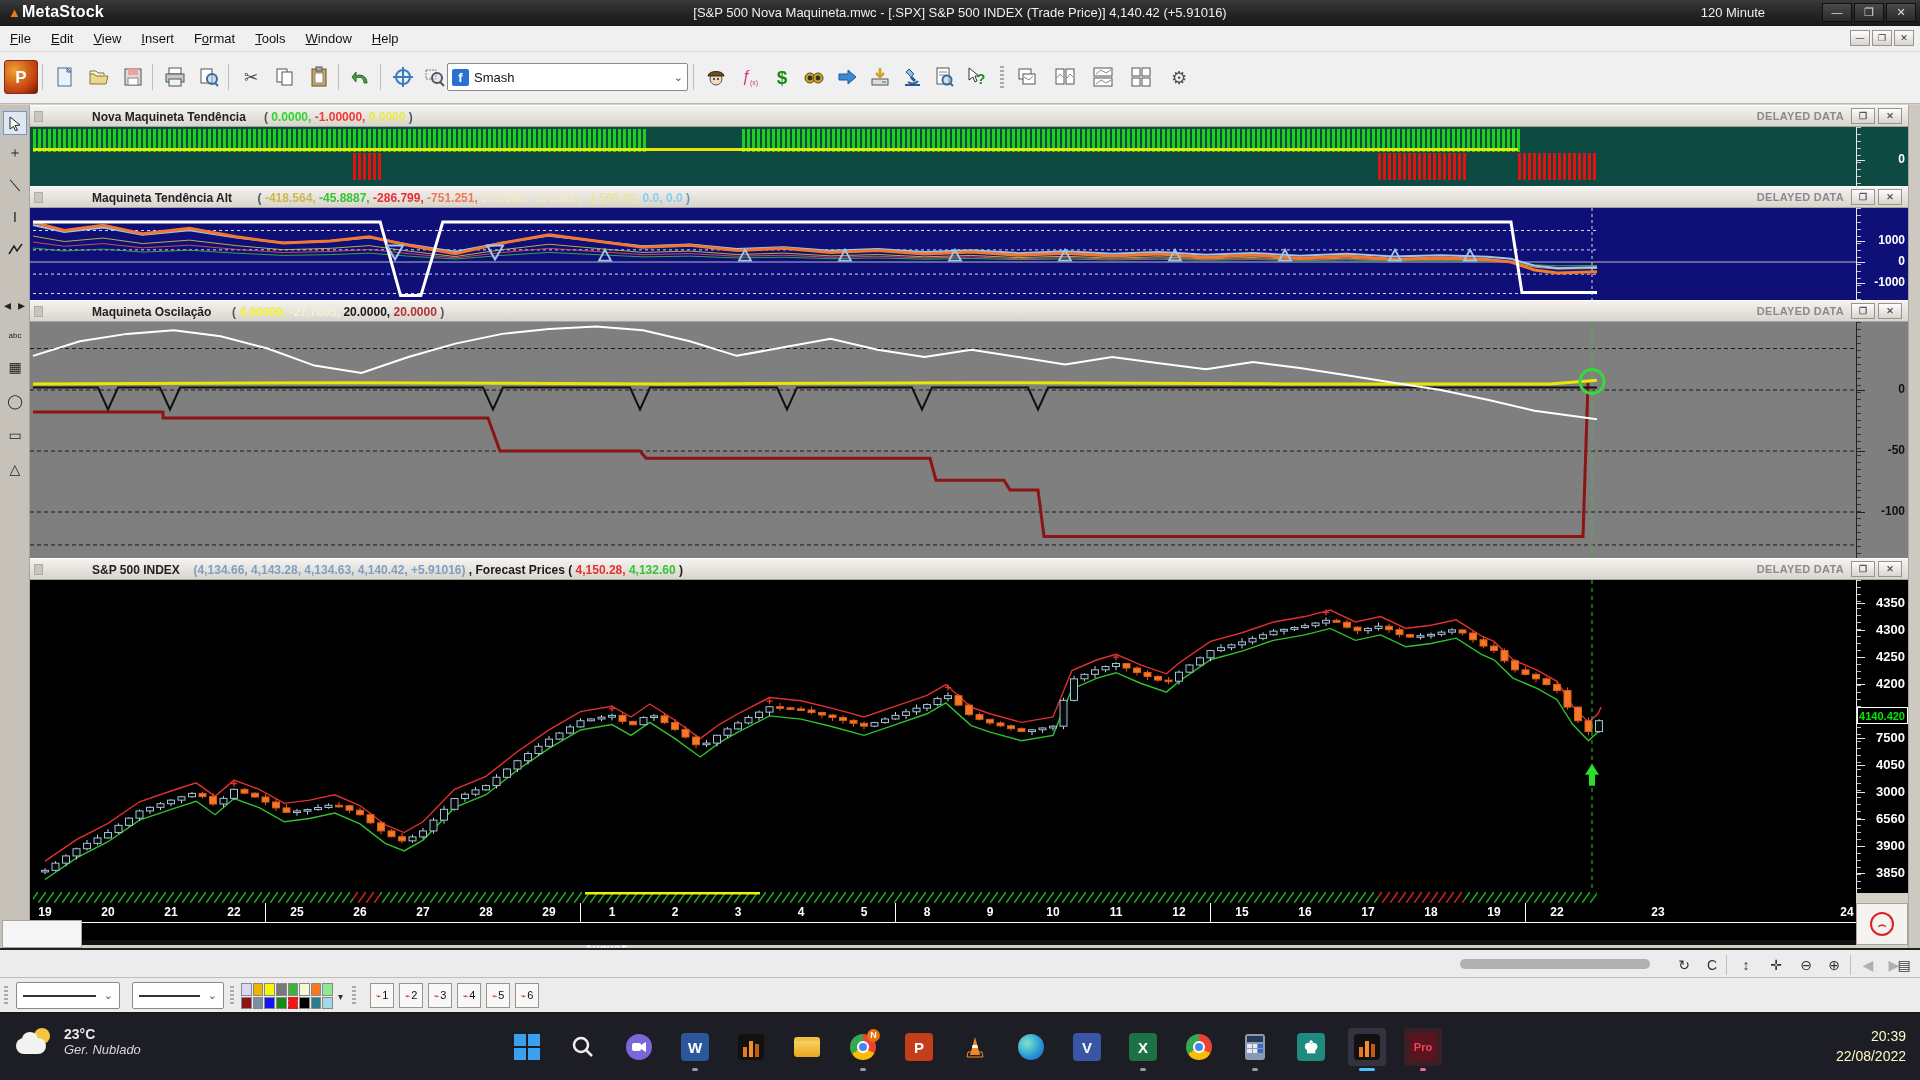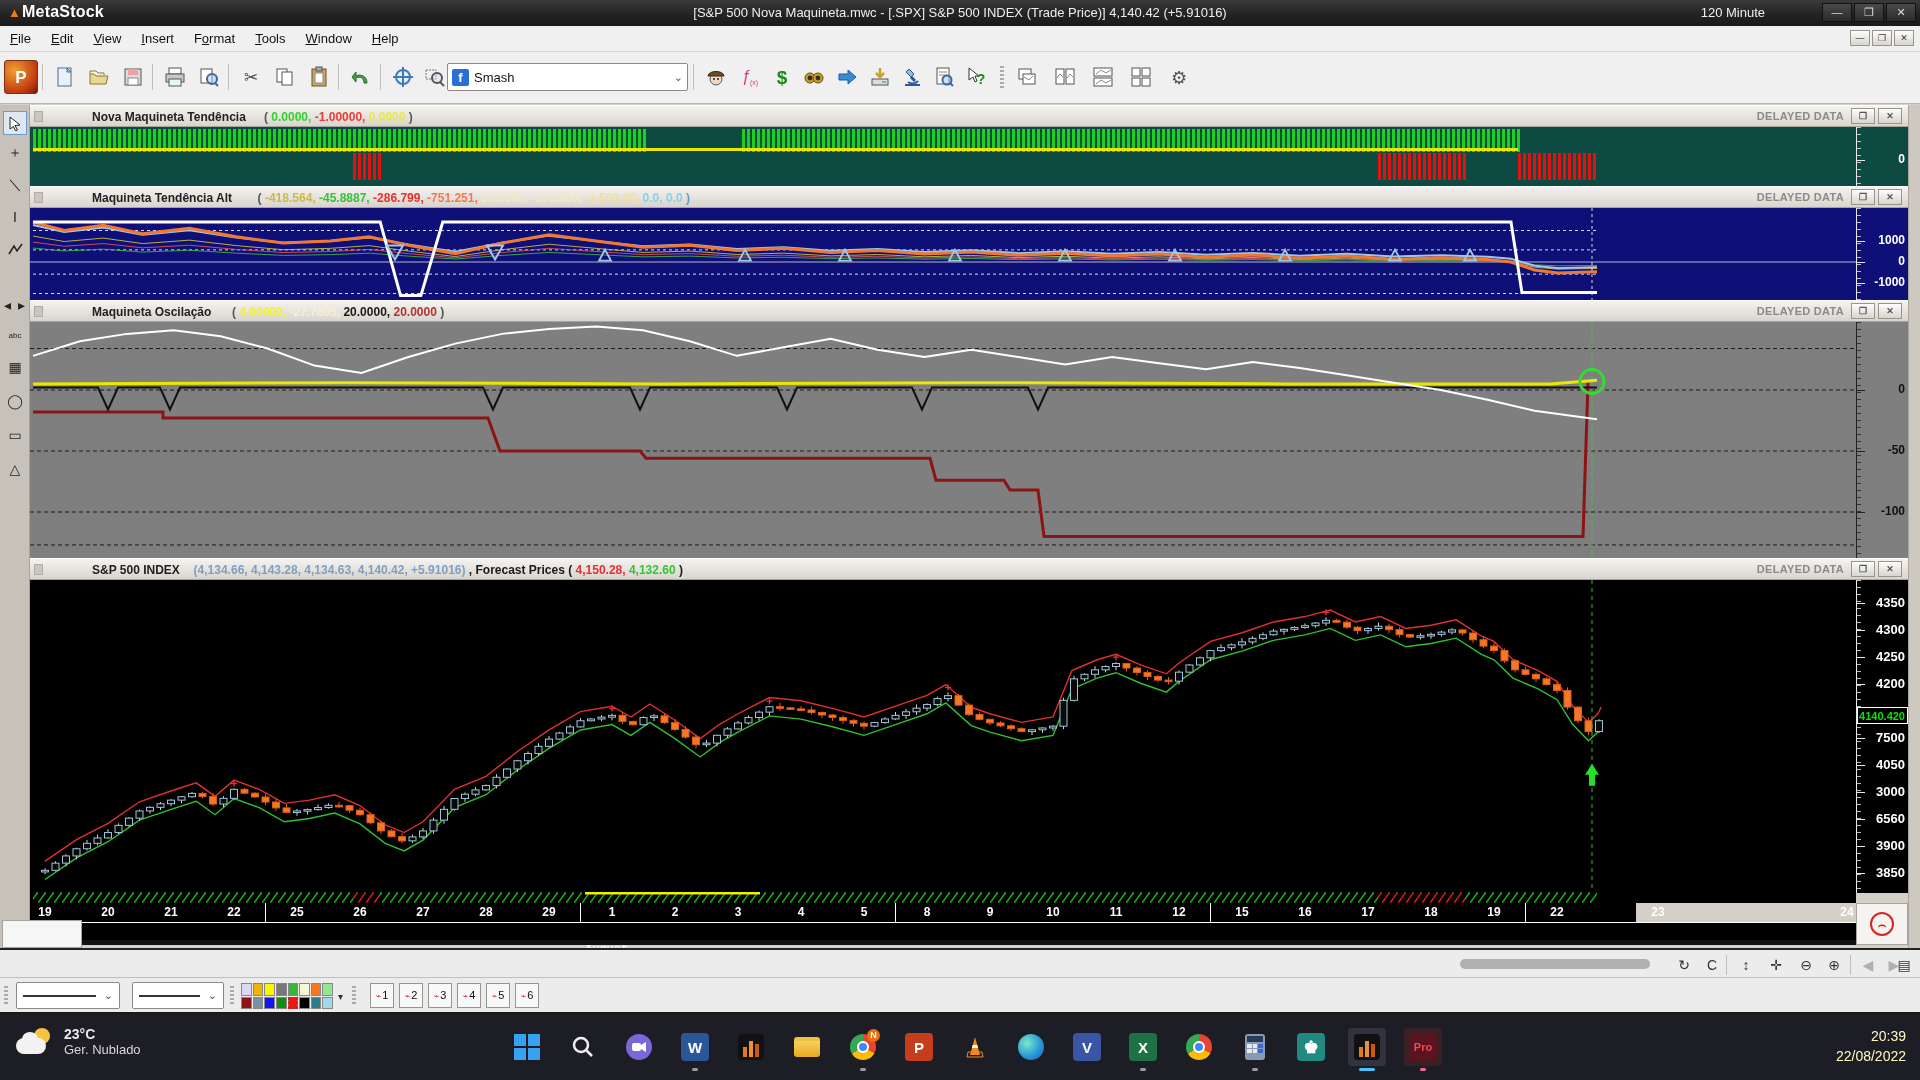--- a/index.html
+++ b/index.html
@@ -58,21 +58,21 @@
   .pbtn{width:24px;height:16px;background:linear-gradient(#fdfdfd,#d8d5ce);border:1px solid #9a958c;
     font-size:9px;line-height:14px;text-align:center;color:#555;font-weight:bold;}
   .pbody{position:absolute;left:30px;}
   .axiscol{position:absolute;left:1856px;width:52px;}
   .axiscol .lbl{position:absolute;right:3px;font-weight:bold;}
   .axiscol .tick{position:absolute;left:0;height:1px;width:8px;}
 
   #frame-right{position:absolute;left:1908px;top:105px;width:12px;height:843px;background:#cdc9c1;border-left:1px solid #aaa69e;}
 
   
-  #dateaxis{position:absolute;left:30px;top:903px;width:1606px;height:19px;background:#000;}
+  #dateaxis{position:absolute;left:30px;top:903px;width:1826px;height:19px;background:#000;}
   #dateaxis .dlabel{position:absolute;top:2px;color:#fff;font-size:12px;font-weight:bold;transform:translateX(-50%);}
   #dateaxis .dsep{position:absolute;top:0;width:1px;height:19px;background:#fff;}
   #monthrow{position:absolute;left:30px;top:922px;width:1826px;height:18px;background:#000;border-top:1px solid #fff;}
   #monthrow .mlabel{position:absolute;left:555px;top:20px;color:#fff;font-size:12px;font-family:Liberation Mono, monospace;}
   #chart-bottom{position:absolute;left:30px;top:940px;width:1878px;height:5px;background:#111;}
   #sadface{position:absolute;left:1856px;top:903px;width:52px;height:42px;background:#f4f3f0;border:1px solid #a8a49c;
     display:flex;align-items:center;justify-content:center;}
   #sadface .face{width:24px;height:24px;border:2px solid #e02020;border-radius:50%;color:#e02020;
     font-size:13px;font-weight:bold;text-align:center;line-height:21px;}
 
@@ -99,21 +99,21 @@
   .t2grip{position:absolute;top:8px;width:4px;height:20px;background:repeating-linear-gradient(#aaa 0 2px,#ececec 2px 4px);}
 
   
   #taskbar{position:absolute;left:0;top:1014px;width:1920px;height:66px;background:#1d1d26;}
   #weather{position:absolute;left:14px;top:12px;display:flex;gap:10px;color:#e8e8e8;}
   #wicon{position:relative;width:40px;height:40px;}
   #wicon .sun{position:absolute;left:20px;top:2px;width:16px;height:16px;border-radius:50%;background:#f5c542;}
   #wicon .cloud{position:absolute;left:2px;top:12px;width:30px;height:16px;border-radius:10px;background:#f2f2f2;}
   #wicon .cloud2{position:absolute;left:8px;top:6px;width:16px;height:14px;border-radius:50%;background:#f2f2f2;}
   #wtext .t1{font-size:14px;font-weight:bold;}
-  #wtext .t2{font-size:13px;color:#d8d8d8;}
+  #wtext .t2{font-size:13px;color:#d8d8d8;font-style:italic;}
   .tkicon{position:absolute;top:14px;width:38px;height:38px;display:flex;align-items:center;justify-content:center;border-radius:4px;}
   .tkicon.active{background:#33333f;}
   .tkicon.pro-active{background:#3a1f24;}
   .rundot{position:absolute;top:54px;width:6px;height:3px;border-radius:2px;background:#9a9aa2;transform:translateX(-50%);}
   .runbar{position:absolute;top:54px;width:16px;height:3px;border-radius:2px;background:#4cc2ff;transform:translateX(-50%);}
   .rundot.pink{background:#f06a8a;}
   #tray{position:absolute;right:0;top:0;height:66px;}
   #clock{position:absolute;right:14px;top:12px;text-align:right;color:#fef9c3;font-size:14px;line-height:20px;}
 
   

